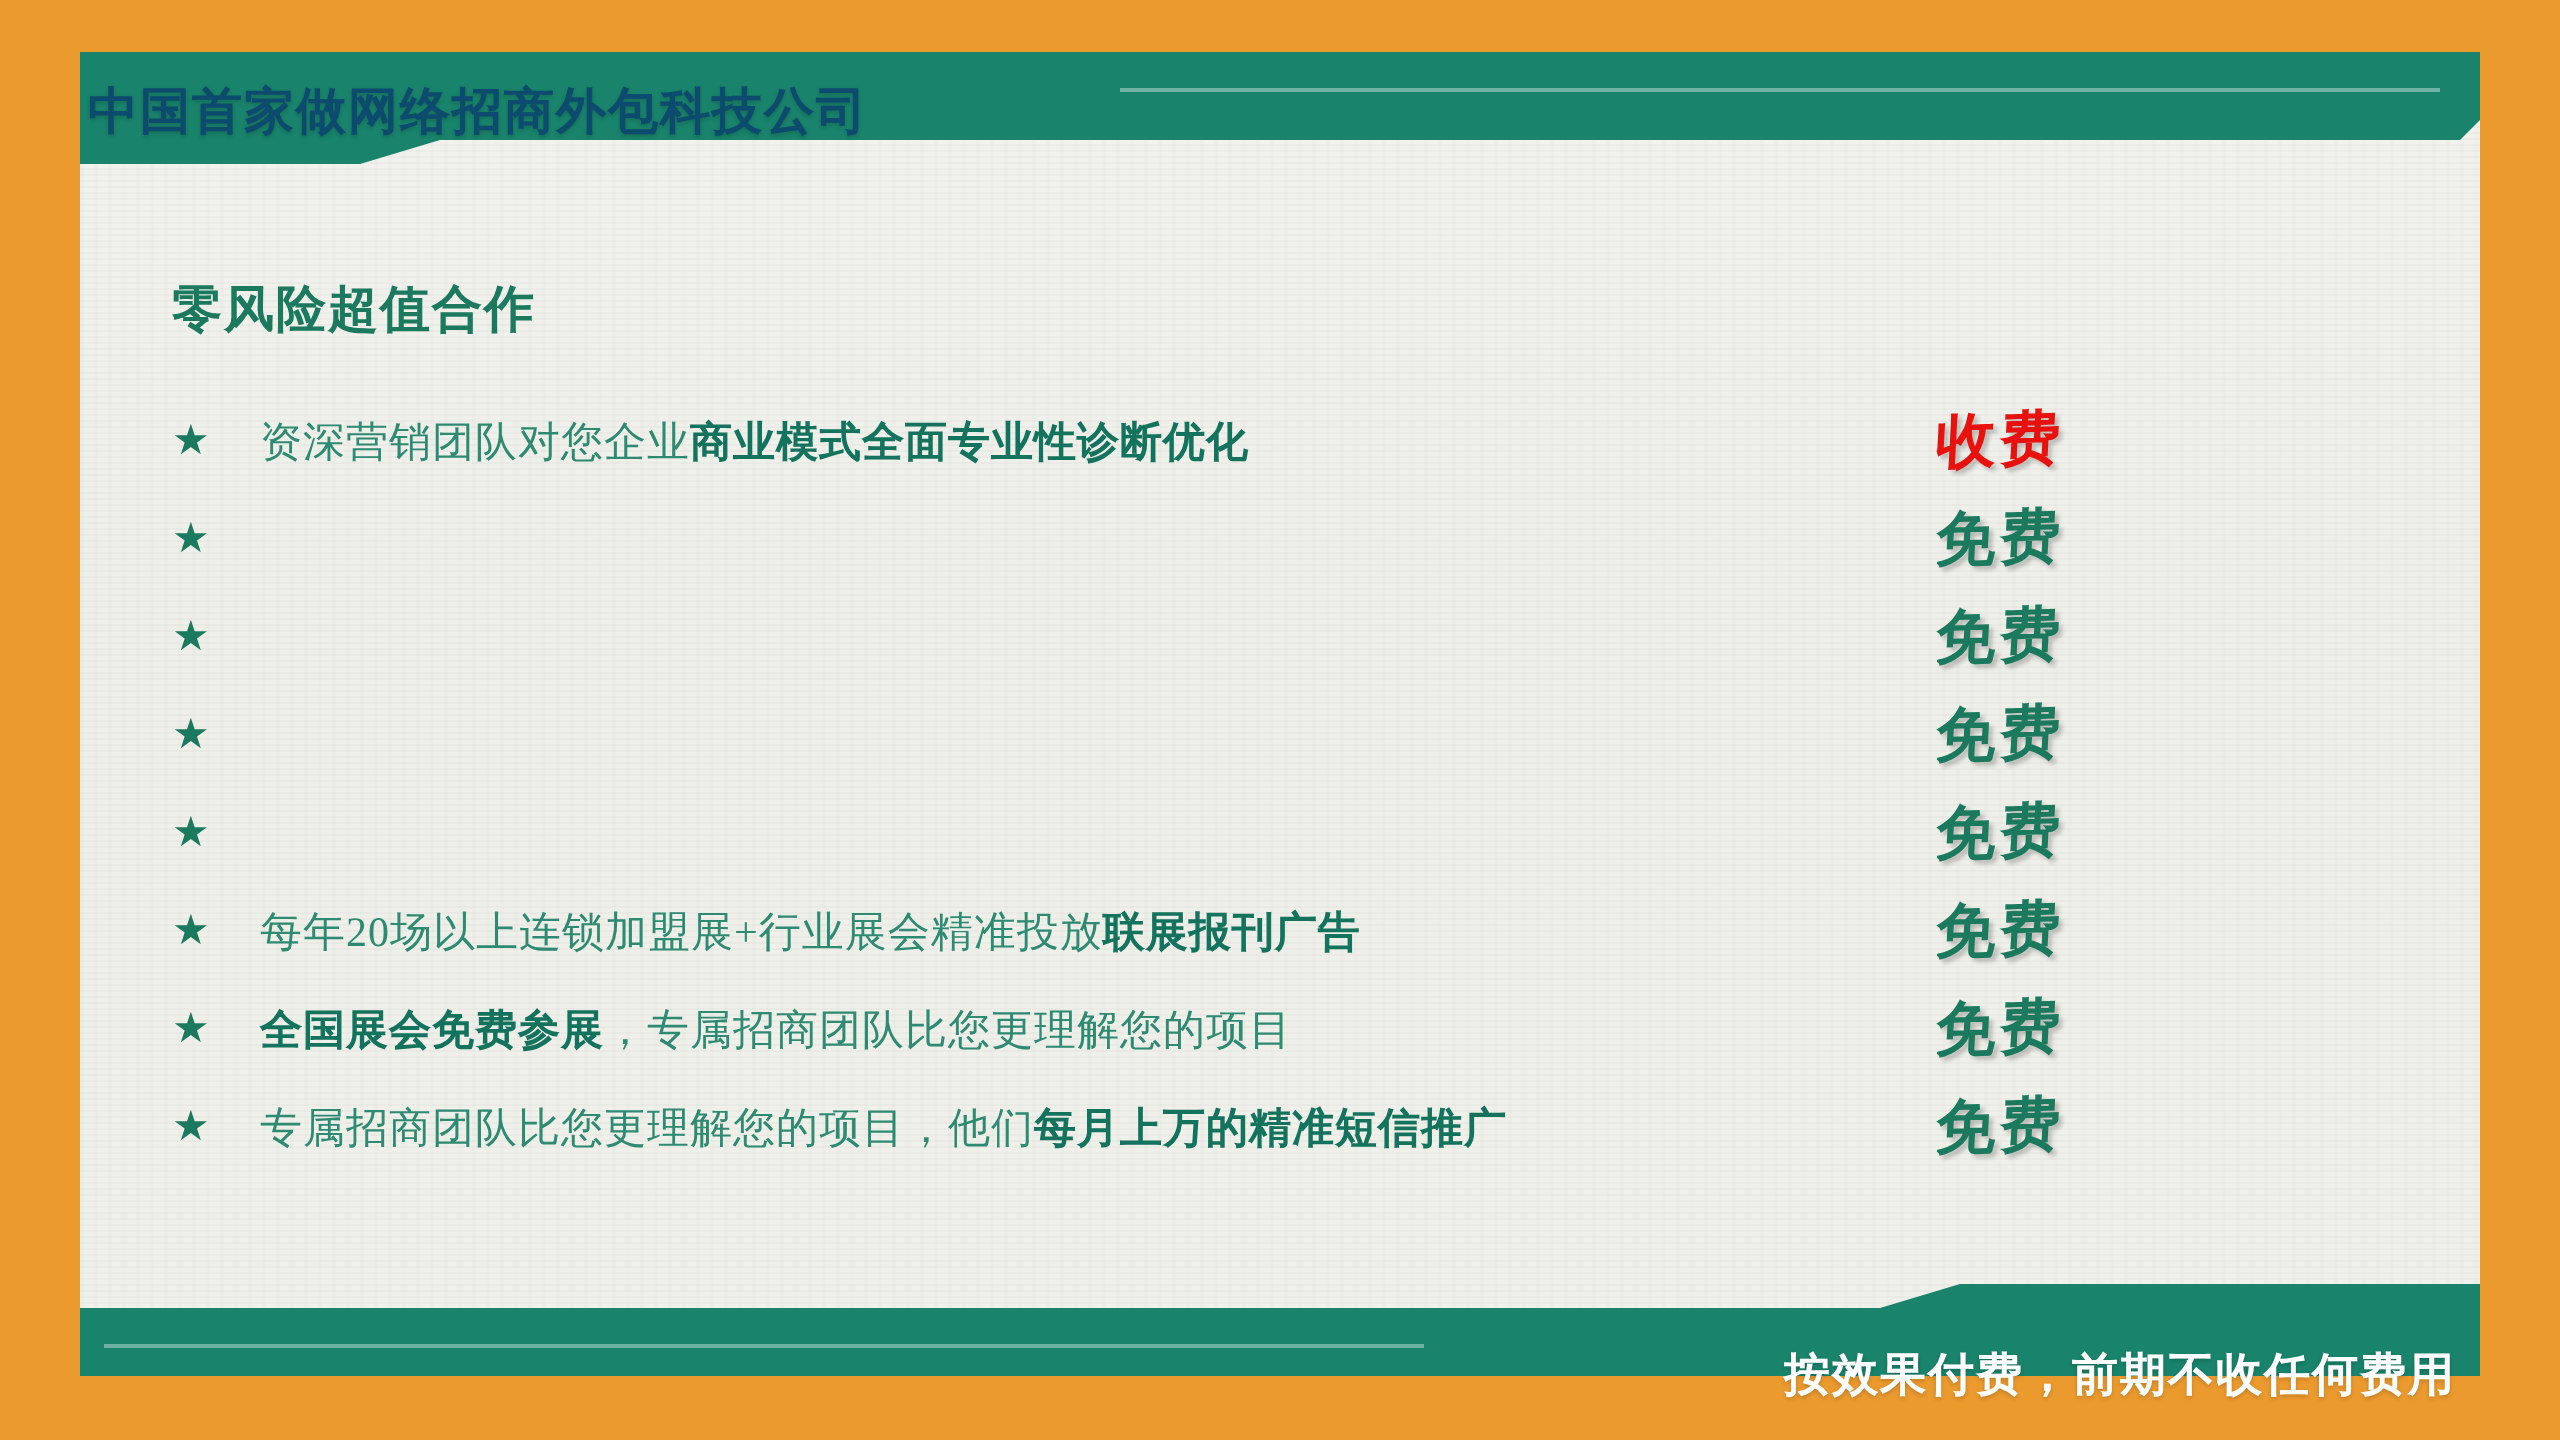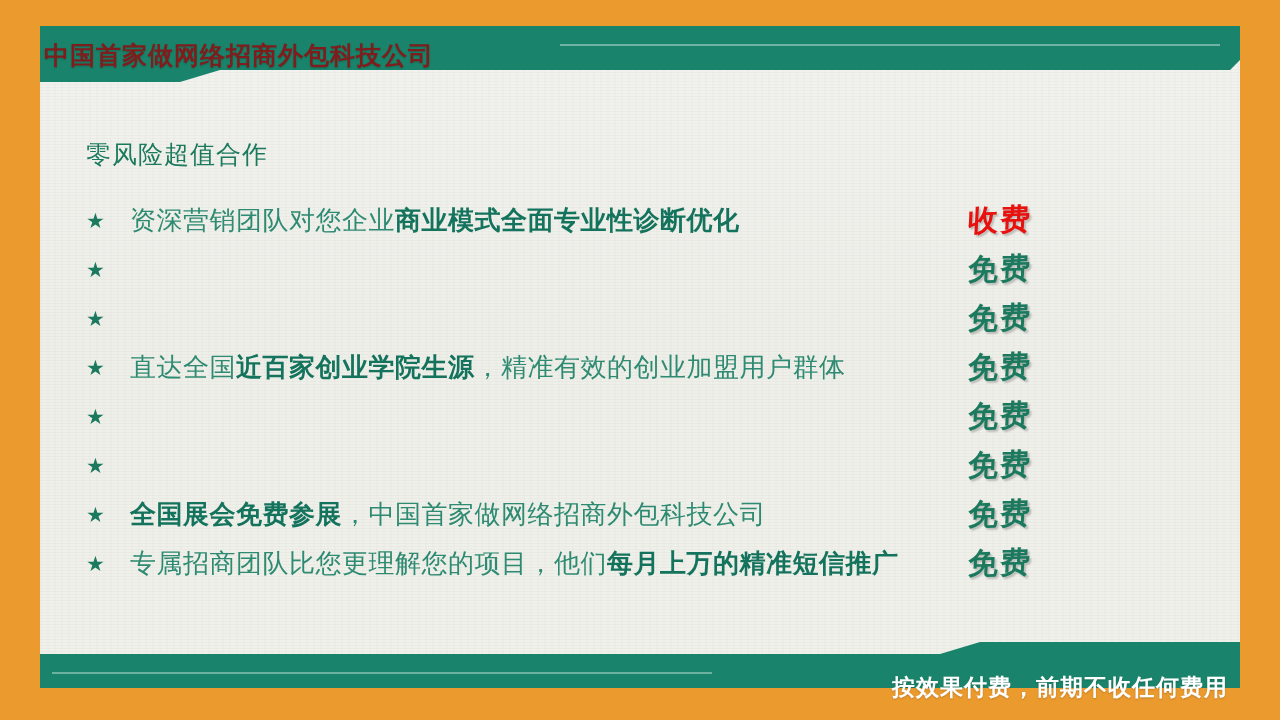--- a/index.html
+++ b/index.html
@@ -51,32 +51,32 @@
     position:absolute;
     left:560px; top:44px;
     width:660px; height:2px;
     background:rgba(255,255,255,0.38);
   }
   .header-title {
     position:absolute;
     left:44px; top:39px;
     font-size:25px;
     font-weight:bold;
-    color:#7f1d1d;
+    color:#0c4a6e;
     letter-spacing:1px;
     white-space:nowrap;
     text-shadow:0 1px 2px rgba(0,0,0,0.18);
   }
 
   
   .section-title {
     position:absolute;
     left:86px; top:138px;
     font-size:25px;
-    font-weight:normal;
+    font-weight:bold;
     color:#1B7A5E;
     letter-spacing:1px;
     white-space:nowrap;
     text-align:right;
   }
 
   
   .list {
     position:absolute;
     left:86px; top:196px;
@@ -91,21 +91,21 @@
   .star {
     width:44px;
     flex:0 0 44px;
     font-size:21px;
     line-height:1;
     color:#1B7A5E;
     text-align:left;
   }
   .row-text {
     font-family:"Liberation Serif", serif;
-    font-size:26px;
+    font-size:21px;
     color:#2E8B72;
     white-space:nowrap;
     letter-spacing:0.5px;
     text-align:right;
   }
   .row-text .em {
     font-family:"Liberation Sans", sans-serif;
     font-weight:bold;
     color:#14735C;
     letter-spacing:0.5px;
@@ -185,31 +185,31 @@
         <span class="row-text"><span>资深营销团队对您企业</span><span class="em">商业模式全面专业性诊断优化</span></span>
       </div>
       <div class="row">
         <span class="star">★</span>
       </div>
       <div class="row">
         <span class="star">★</span>
       </div>
       <div class="row">
         <span class="star">★</span>
-        <span class="row-text"><span>直达全国</span><span class="em">近百家创业学院生源</span><span>，精准有效的创业加盟用户群体</span></span>
-      </div>
-      <div class="row">
-        <span class="star">★</span>
-      </div>
-      <div class="row">
-        <span class="star">★</span>
-      </div>
-      <div class="row">
-        <span class="star">★</span>
-        <span class="row-text"><span class="em">全国展会免费参展</span><span>，中国首家做网络招商外包科技公司</span></span>
+      </div>
+      <div class="row">
+        <span class="star">★</span>
+      </div>
+      <div class="row">
+        <span class="star">★</span>
+        <span class="row-text"><span>每年20场以上连锁加盟展+行业展会精准投放</span><span class="em">联展报刊广告</span></span>
+      </div>
+      <div class="row">
+        <span class="star">★</span>
+        <span class="row-text"><span class="em">全国展会免费参展</span><span>，专属招商团队比您更理解您的项目</span></span>
       </div>
       <div class="row">
         <span class="star">★</span>
         <span class="row-text"><span>专属招商团队比您更理解您的项目，他们</span><span class="em">每月上万的精准短信推广</span></span>
       </div>
     </div>
 
   <div class="price-col">
       <div class="price paid">收费</div>
       <div class="price free">免费</div>

